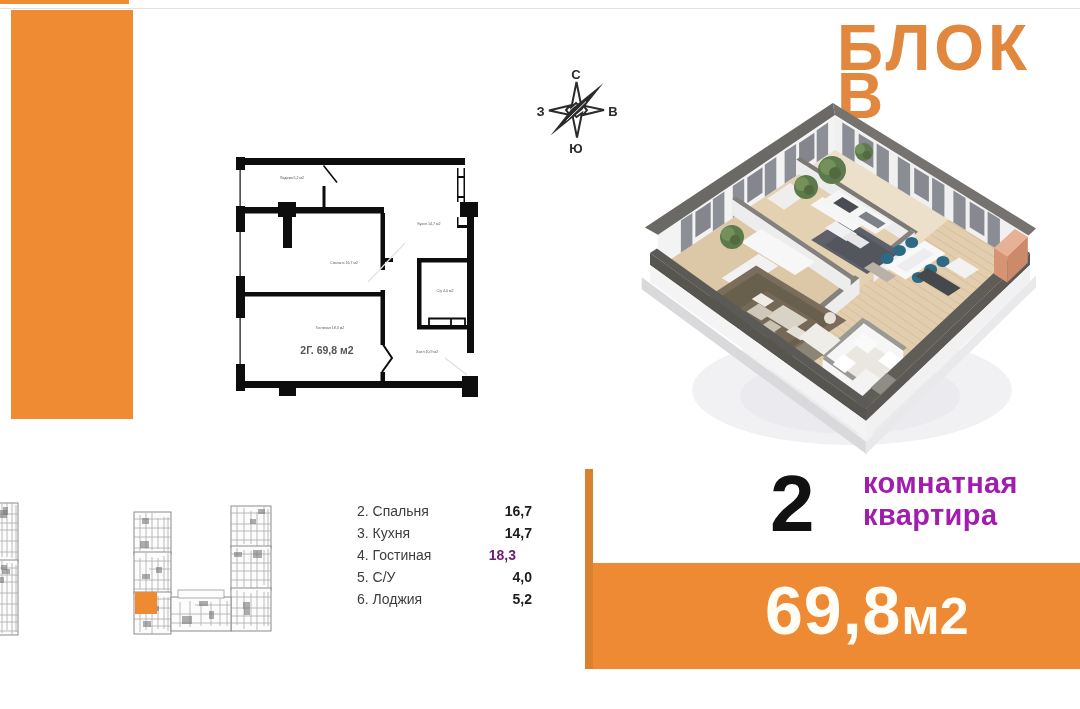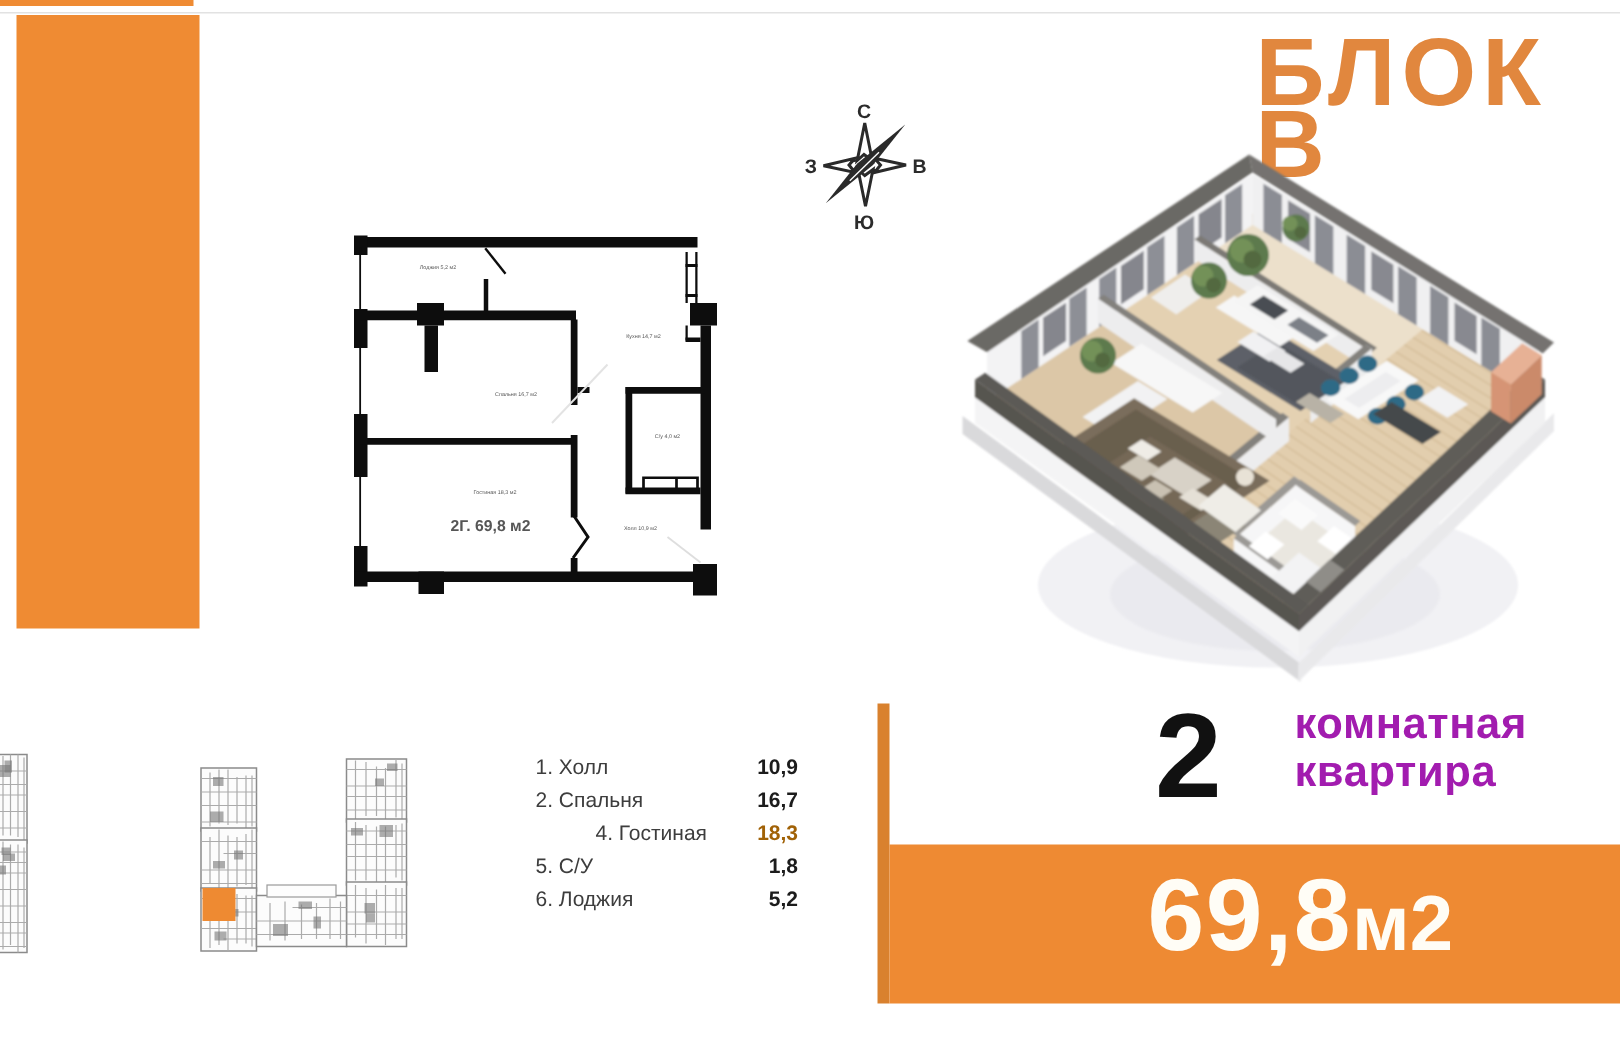--- a/index.html
+++ b/index.html
@@ -366,28 +366,28 @@
 
 <rect x="178" y="590" width="46" height="8" fill="#fdfdfd" stroke="#9a9a9a" stroke-width="0.8"></rect>
 
 <rect x="135" y="592" width="22" height="22" fill="#ee8a33"></rect>
 
 </g>
 </svg>
 
 <div class="abs" style="left:357px;top:503px;width:175px;font-size:14px;color:#3d3d3d;">
 
-  <div style="height:22px;position:relative;"><span>1. Холл</span><b style="position:absolute;right:0;color:#1c1c1c;">10,9</b></div>
 
   <div style="height:22px;position:relative;"><span>2. Спальня</span><b style="position:absolute;right:0;color:#1c1c1c;">16,7</b></div>
 
-
-  <div style="height:22px;position:relative;margin-left:40px;"><span>4. Гостиная</span><b style="position:absolute;right:0;color:#a16207;">18,3</b></div>
-
-  <div style="height:22px;position:relative;"><span>5. С/У</span><b style="position:absolute;right:0;color:#1c1c1c;">1,8</b></div>
+  <div style="height:22px;position:relative;"><span>3. Кухня</span><b style="position:absolute;right:0;color:#1c1c1c;">14,7</b></div>
+
+  <div style="height:22px;position:relative;"><span>4. Гостиная</span><b style="position:absolute;right:16px;color:#701a75;">18,3</b></div>
+
+  <div style="height:22px;position:relative;"><span>5. С/У</span><b style="position:absolute;right:0;color:#1c1c1c;">4,0</b></div>
 
   <div style="height:22px;position:relative;"><span>6. Лоджия</span><b style="position:absolute;right:0;color:#1c1c1c;margin-left:26px;">5,2</b></div>
 </div>
 
 <div class="abs" style="left:585px;top:469px;width:8px;height:200px;background:#d9812e;"></div>
 
 <div class="abs" style="left:770px;top:474px;font-size:80px;font-weight:bold;color:#111;line-height:60px;">2</div>
 <div class="abs" style="left:863px;top:468px;font-size:29px;font-weight:bold;color:#a21caf;line-height:31.5px;letter-spacing:0.4px;">комнатная<br>квартира</div>
 
 <div class="abs" style="left:593px;top:563px;width:487px;height:106px;background:#ee8a33;"></div>

